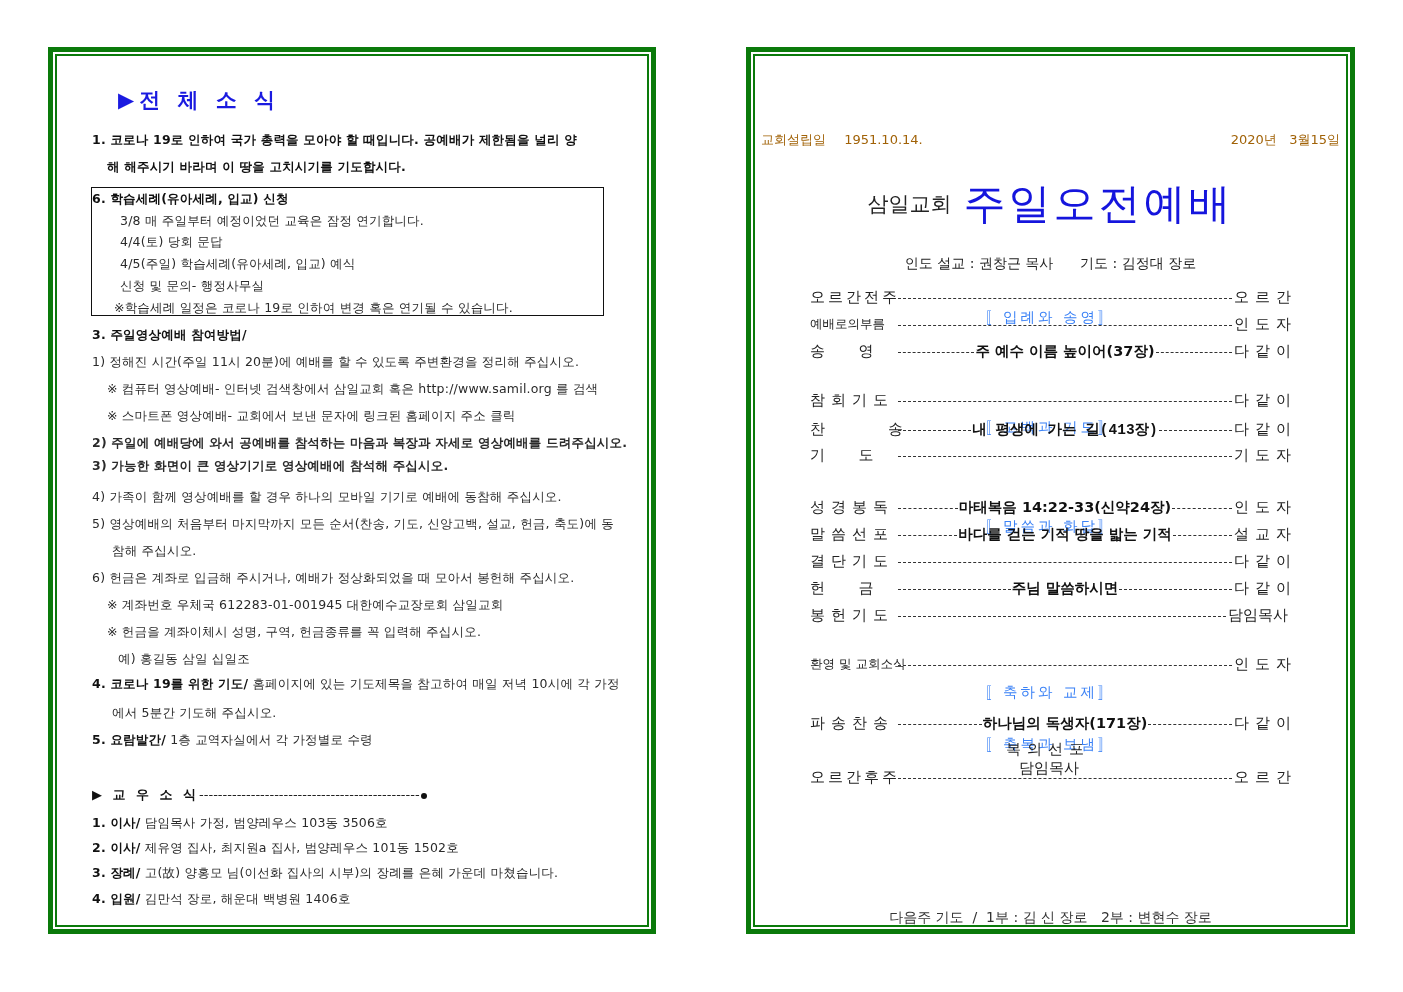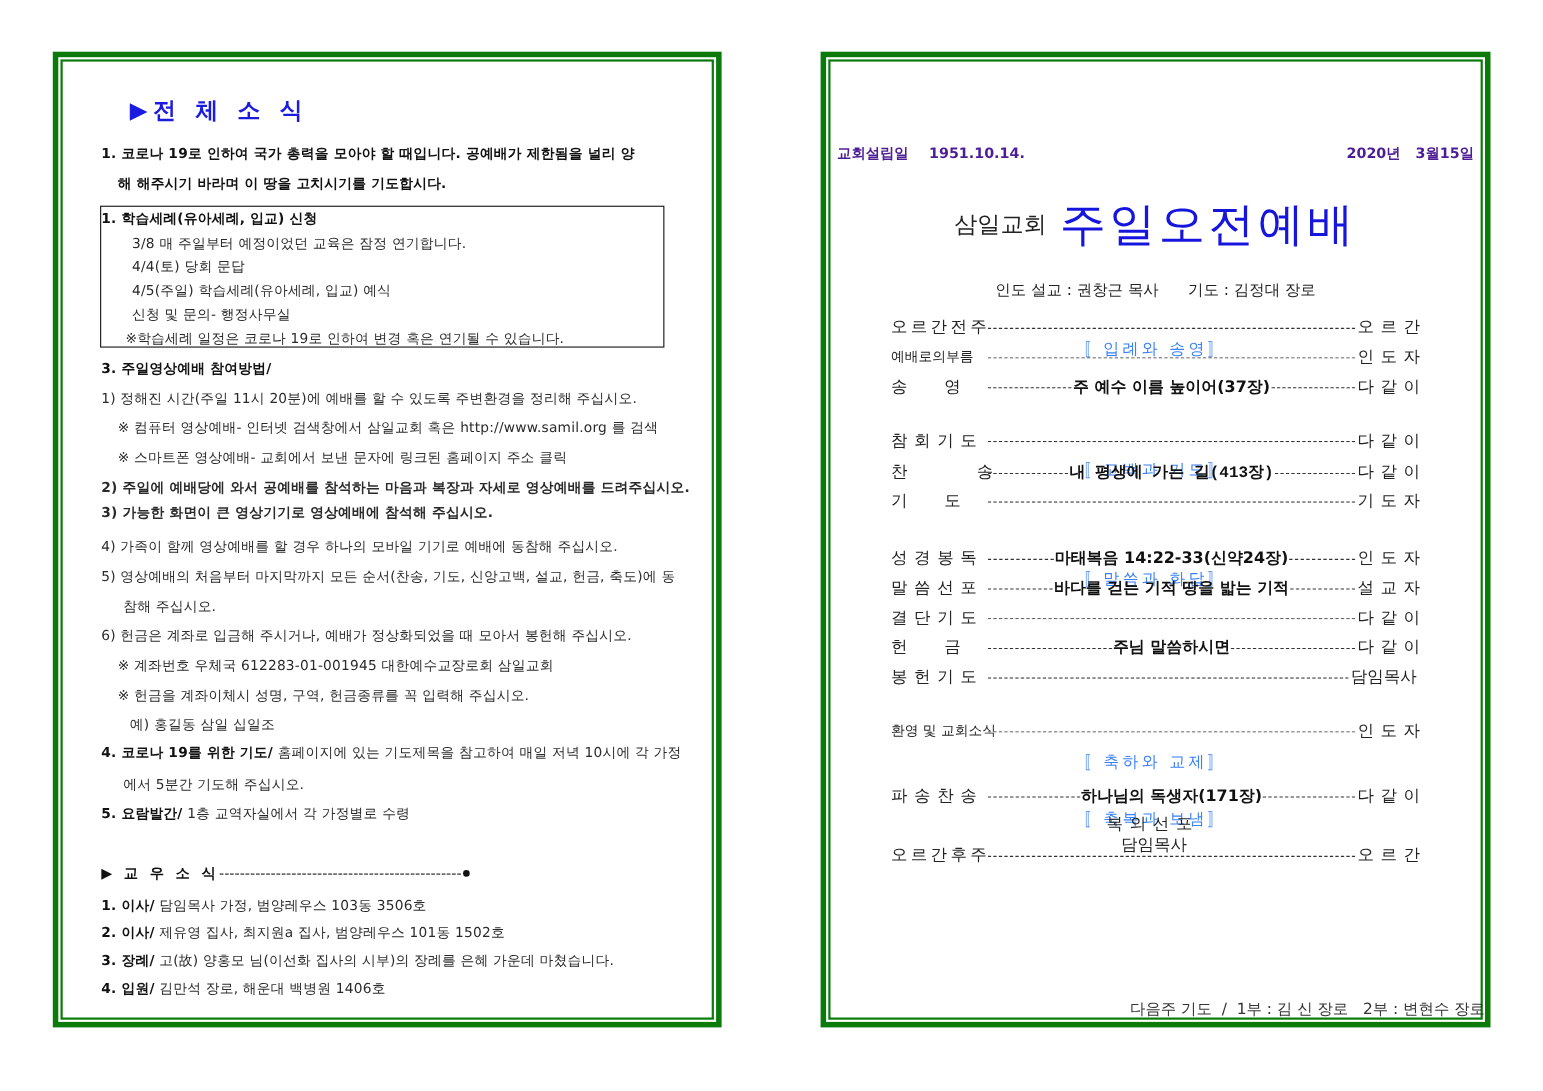--- a/index.html
+++ b/index.html
@@ -15,50 +15,50 @@
 
   
   .news-title { left:118px; top:86px; font-size:21px; font-weight:bold; color:#1a1ae0; letter-spacing:5px; }
   .ln { position:absolute; white-space:nowrap; font-size:12.5px; line-height:16px; color:#2a2a2a; letter-spacing:0.2px; }
   .b { font-weight:bold; color:#111; }
   .box { position:absolute; left:91px; top:187px; width:513px; height:129px; border:1px solid #111; box-sizing:border-box; }
   .dash-line { color:#222; letter-spacing:0; }
   .dot { display:inline-block; width:6px; height:6px; border-radius:50%; background:#111; vertical-align:middle; margin-left:1px; }
 
   
-  .hdr { font-size:13px; font-weight:bold; color:#4c1d95; top:79px; }
+  .hdr { font-size:13px; font-weight:normal; color:#a16207; top:79px; }
   .main-title { top:124px; left:0; right:0; text-align:center; }
   .church { font-size:21px; color:#222; vertical-align:middle; }
   .service { font-size:42px; color:#1515dd; letter-spacing:3px; vertical-align:middle; margin-left:12px; }
   .leaders { top:203px; left:0; right:0; text-align:center; font-size:14px; color:#222; }
   .sec { left:0; right:0; text-align:center; font-size:14.5px; color:#3b82f6; letter-spacing:3px; }
   .row { position:absolute; left:810px; width:478px; height:20px; font-size:15px; color:#222; display:flex; align-items:center; }
   .row .l { width:86px; letter-spacing:6px; white-space:nowrap; overflow:visible; }
   .row .l.small { font-size:12.5px; letter-spacing:0; }
   .row .mid { flex:1; display:flex; align-items:center; overflow:hidden; margin:0 2px; }
   .row .dash { flex:1; border-bottom:1px dashed #333; height:0; margin-top:2px; }
   .row .song { font-weight:bold; font-size:14.5px; padding:0 1px; white-space:nowrap; color:#111; }
   .row .r { width:60px; text-align:right; letter-spacing:6px; white-space:nowrap; margin-right:-6px; }
   .row .r.tight { letter-spacing:0; margin-right:0; }
-  .next { top:857px; left:0; right:0; text-align:right; font-size:14px; color:#333; }
+  .next { top:857px; left:0; right:0; text-align:center; font-size:14px; color:#333; }
 </style>
 </head>
 <body>
 
 <div class="panel" id="left-panel">
   <div class="panel-inner"></div>
 </div>
 
 <div class="abs news-title">▶전 체 소 식</div>
 
 <div class="ln b" style="left:92px;top:132px;">1. 코로나 19로 인하여 국가 총력을 모아야 할 때입니다. 공예배가 제한됨을 널리 양</div>
 <div class="ln b" style="left:107px;top:159px;">해 해주시기 바라며 이 땅을 고치시기를 기도합시다.</div>
 
 <div class="box"></div>
-<div class="ln b" style="left:92px;top:191px;">1. 학습세례(유아세례, 입교) 신청</div>
+<div class="ln b" style="left:92px;top:191px;">6. 학습세례(유아세례, 입교) 신청</div>
 <div class="ln" style="left:120px;top:213px;">3/8 매 주일부터 예정이었던 교육은 잠정 연기합니다.</div>
 <div class="ln" style="left:120px;top:234px;">4/4(토) 당회 문답</div>
 <div class="ln" style="left:120px;top:256px;">4/5(주일) 학습세례(유아세례, 입교) 예식</div>
 <div class="ln" style="left:120px;top:278px;">신청 및 문의- 행정사무실</div>
 <div class="ln" style="left:114px;top:300px;">※학습세례 일정은 코로나 19로 인하여 변경 혹은 연기될 수 있습니다.</div>
 
 <div class="ln b" style="left:92px;top:327px;">3. 주일영상예배 참여방법/</div>
 <div class="ln" style="left:92px;top:354px;">1) 정해진 시간(주일 11시 20분)에 예배를 할 수 있도록 주변환경을 정리해 주십시오.</div>
 <div class="ln" style="left:107px;top:381px;">※ 컴퓨터 영상예배- 인터넷 검색창에서 삼일교회 혹은  http://www.samil.org 를 검색</div>
 <div class="ln" style="left:107px;top:408px;">※ 스마트폰 영상예배- 교회에서 보낸 문자에 링크된 홈페이지 주소 클릭</div>

